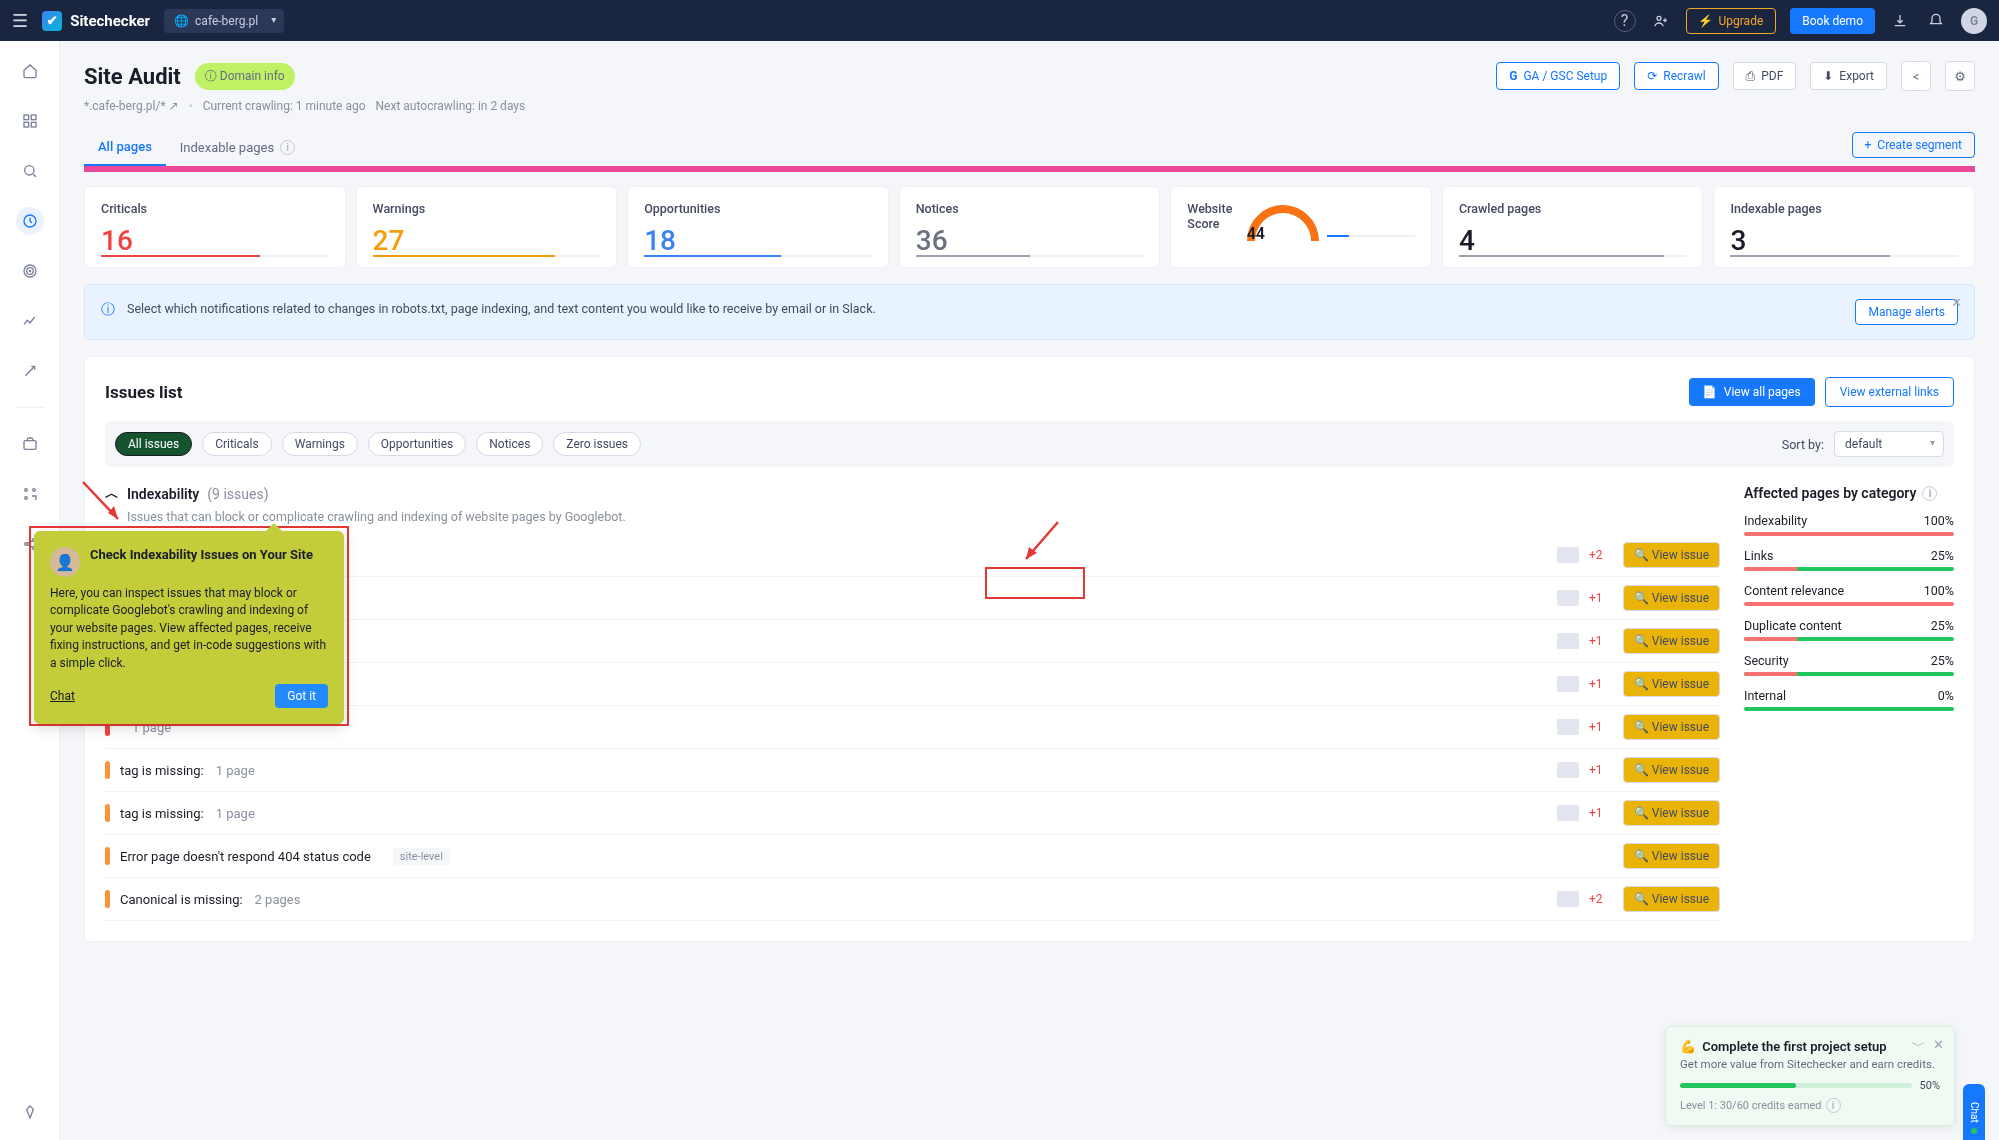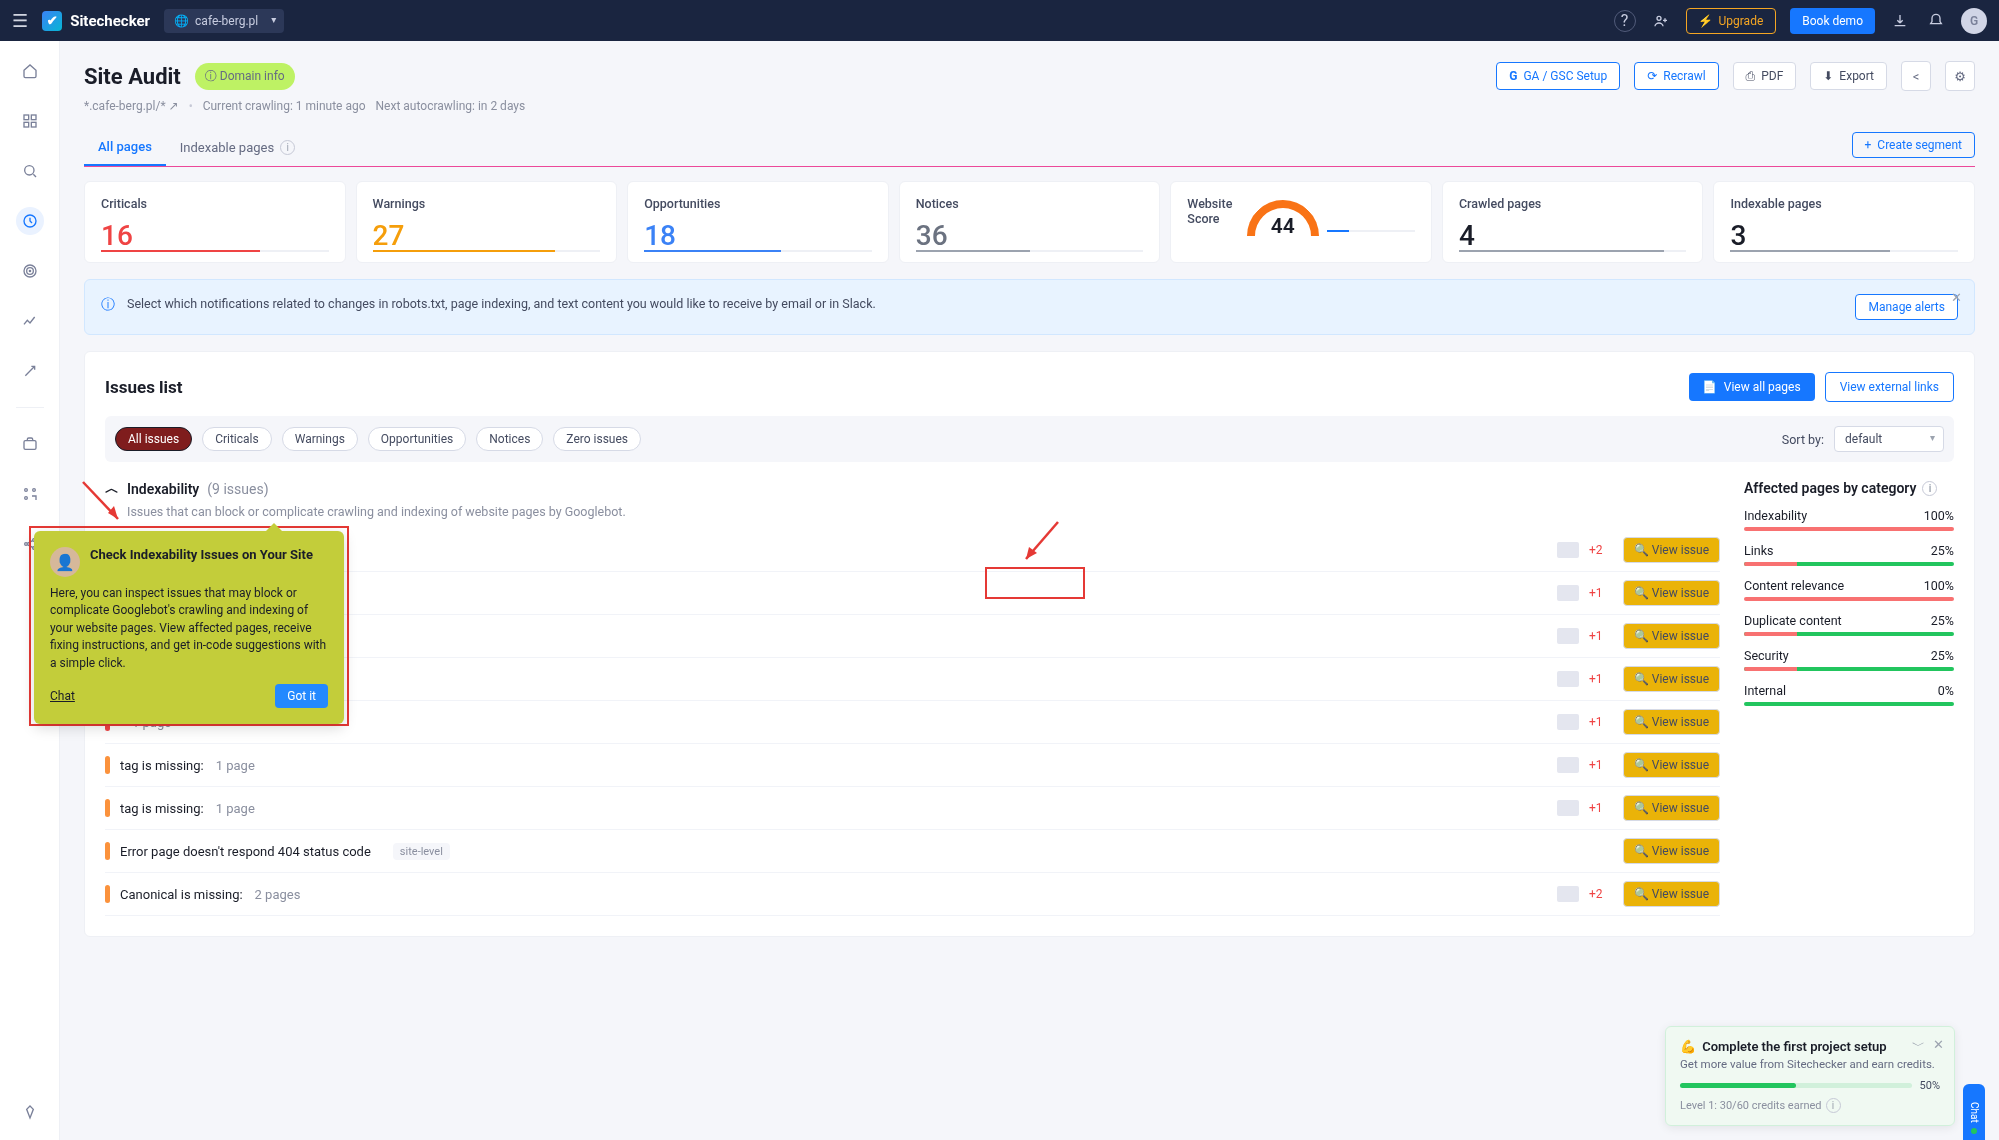--- a/index.html
+++ b/index.html
@@ -25,21 +25,21 @@
 .header-row { display: flex; align-items: center; gap: 14px; }
 .page-title { font-size: 22px; font-weight: 700; }
 .domain-info-badge { background: #bef264; color: #656b82; padding: 5px 10px; border-radius: 14px; font-size: 12px; cursor:pointer; }
 .header-spacer { flex: 1; }
 .action-btn { border: 1px solid #d6dae6; background:#fff; padding: 6px 12px; border-radius: 4px; font-size: 12px; cursor:pointer; display:flex; align-items:center; gap:6px; color:#444b60; }
 .action-btn.blue { color: #1677ff; border-color: #1677ff; }
 .icon-btn { border: 1px solid #d6dae6; background:#fff; width: 30px; height: 30px; border-radius: 4px; display:flex; align-items:center; justify-content:center; cursor:pointer; color:#656b82; }
 .meta-row { margin-top: 8px; font-size: 12px; color: #8a8f9f; display: flex; gap: 10px; align-items:center; }
 .meta-link { color: #8a8f9f; text-decoration: none; display:flex; align-items:center; gap:4px; }
 .meta-dot { color:#c6c9d6; }
-.tabs-row { display: flex; align-items: center; margin-top: 16px; border-bottom: 1px solid #ec4899; }
+.tabs-row { display: flex; align-items: center; margin-top: 16px; border-bottom: 6px solid #ec4899; }
 .tab { padding: 10px 14px; font-size: 13px; color: #656b82; cursor:pointer; display:flex; align-items:center; gap:6px; }
 .tab.active { color: #1677ff; border-bottom: 2px solid #1677ff; font-weight:500; }
 .tabs-spacer { flex:1; }
 .create-segment-btn { border: 1px solid #1677ff; color: #1677ff; padding: 5px 12px; border-radius: 4px; font-size: 12px; cursor:pointer; display:flex; gap:6px; align-items:center; margin-bottom:6px; }
 .stats-row { display: flex; gap: 10px; margin-top: 14px; }
 .stat-card { flex: 1; background: #fff; border: 1px solid #eef0f5; border-radius: 6px; padding: 14px 16px 10px; position:relative; cursor:pointer; }
 .stat-label { font-size: 12.5px; color: #444b60; font-weight:500; }
 .stat-value { font-size: 28px; font-weight: 500; margin-top: 8px; }
 .stat-value.red { color: #ef4444; }
 .stat-value.orange { color: #f59e0b; }
@@ -48,37 +48,37 @@
 .stat-value.dark { color: #1a1d28; }
 .stat-bar { position:absolute; bottom:10px; left:16px; right:16px; height:2px; background:#eef0f5; }
 .stat-bar-fill { height:2px; }
 .stat-bar-fill.red { background:#ef4444; width:70%; }
 .stat-bar-fill.orange { background:#f59e0b; width:80%; }
 .stat-bar-fill.blue { background:#3b82f6; width:60%; }
 .stat-bar-fill.gray { background:#9ca3af; width:50%; }
 .stat-bar-fill.dark { background:#1677ff; width:25%; }
 .gauge { position:relative; width:72px; height:36px; overflow:hidden; margin-top:4px; }
 .gauge-arc { width:72px; height:72px; border-radius:50%; border:8px solid #eef0f5; border-top-color:#f97316; border-right-color:#f97316; transform:rotate(-45deg); position:absolute; }
-.gauge-val { position:absolute; bottom:-2px; left:0; right:0; text-align:center; font-size:21px; font-weight:600; }
+.gauge-val { position:absolute; bottom:-2px; left:0; right:0; font-size:16px; font-weight:600; }
 .score-card { display:flex; align-items:flex-start; justify-content:space-between; }
 .alert-box { background: #e8f3ff; border: 1px solid #d1e7ff; border-radius: 6px; padding: 14px 16px; margin-top: 16px; display:flex; align-items:flex-start; gap:12px; position:relative; }
 .alert-icon { color:#1677ff; font-size:14px; margin-top:2px; }
 .alert-title { font-weight:600; font-size:13px; }
 .alert-text { font-size:12.5px; color:#444b60; margin-top:2px; }
 .manage-alerts-btn { border: 1px solid #1677ff; color:#1677ff; background:#fff; padding:5px 12px; border-radius:4px; font-size:12px; cursor:pointer; }
 .alert-close { position:absolute; top:10px; right:12px; color:#9ca3af; cursor:pointer; }
 .main-card { background:#fff; border:1px solid #eef0f5; border-radius:6px; padding:20px; margin-top:16px; }
 .issues-header { display:flex; align-items:center; }
 .issues-title { font-size:17px; font-weight:700; }
 .issues-header-spacer { flex:1; }
 .view-all-btn { background:#1677ff; color:#fff; padding:7px 14px; border-radius:4px; font-size:12px; cursor:pointer; display:flex; gap:6px; align-items:center; }
 .ext-links-btn { border:1px solid #1677ff; color:#1677ff; background:#fff; padding:7px 14px; border-radius:4px; font-size:12px; cursor:pointer; margin-left:10px; }
 .filters-row { display:flex; align-items:center; gap:10px; margin-top:14px; background:#f5f6fa; padding:10px; border-radius:6px; }
 .pill { border:1px solid #d6dae6; background:#fff; padding:4px 12px; border-radius:13px; font-size:12px; cursor:pointer; color:#444b60; }
-.pill.active { background:#7f1d1d; color:#fff; border-color:#1a1d28; }
+.pill.active { background:#14532d; color:#fff; border-color:#1a1d28; }
 .filters-spacer { flex:1; }
 .sort-by-label { font-size:12.5px; color:#444b60; }
 .sort-select { border:1px solid #d6dae6; background:#fff; padding:5px 26px 5px 10px; border-radius:4px; font-size:12px; cursor:pointer; position:relative; width:110px; color:#444b60; }
 .sort-select::after { content:'▾'; position:absolute; right:8px; top:5px; font-size:10px; color:#9ca3af; }
 .content-row { display:flex; gap:24px; margin-top:18px; }
 .issues-col { flex:1; }
 .cats-col { width:210px; }
 .group-header { display:flex; align-items:center; gap:8px; font-size:14px; font-weight:600; cursor:pointer; }
 .group-count { color:#8a8f9f; font-weight:400; }
 .group-desc { font-size:12.5px; color:#8a8f9f; margin-top:6px; margin-left:22px; }

